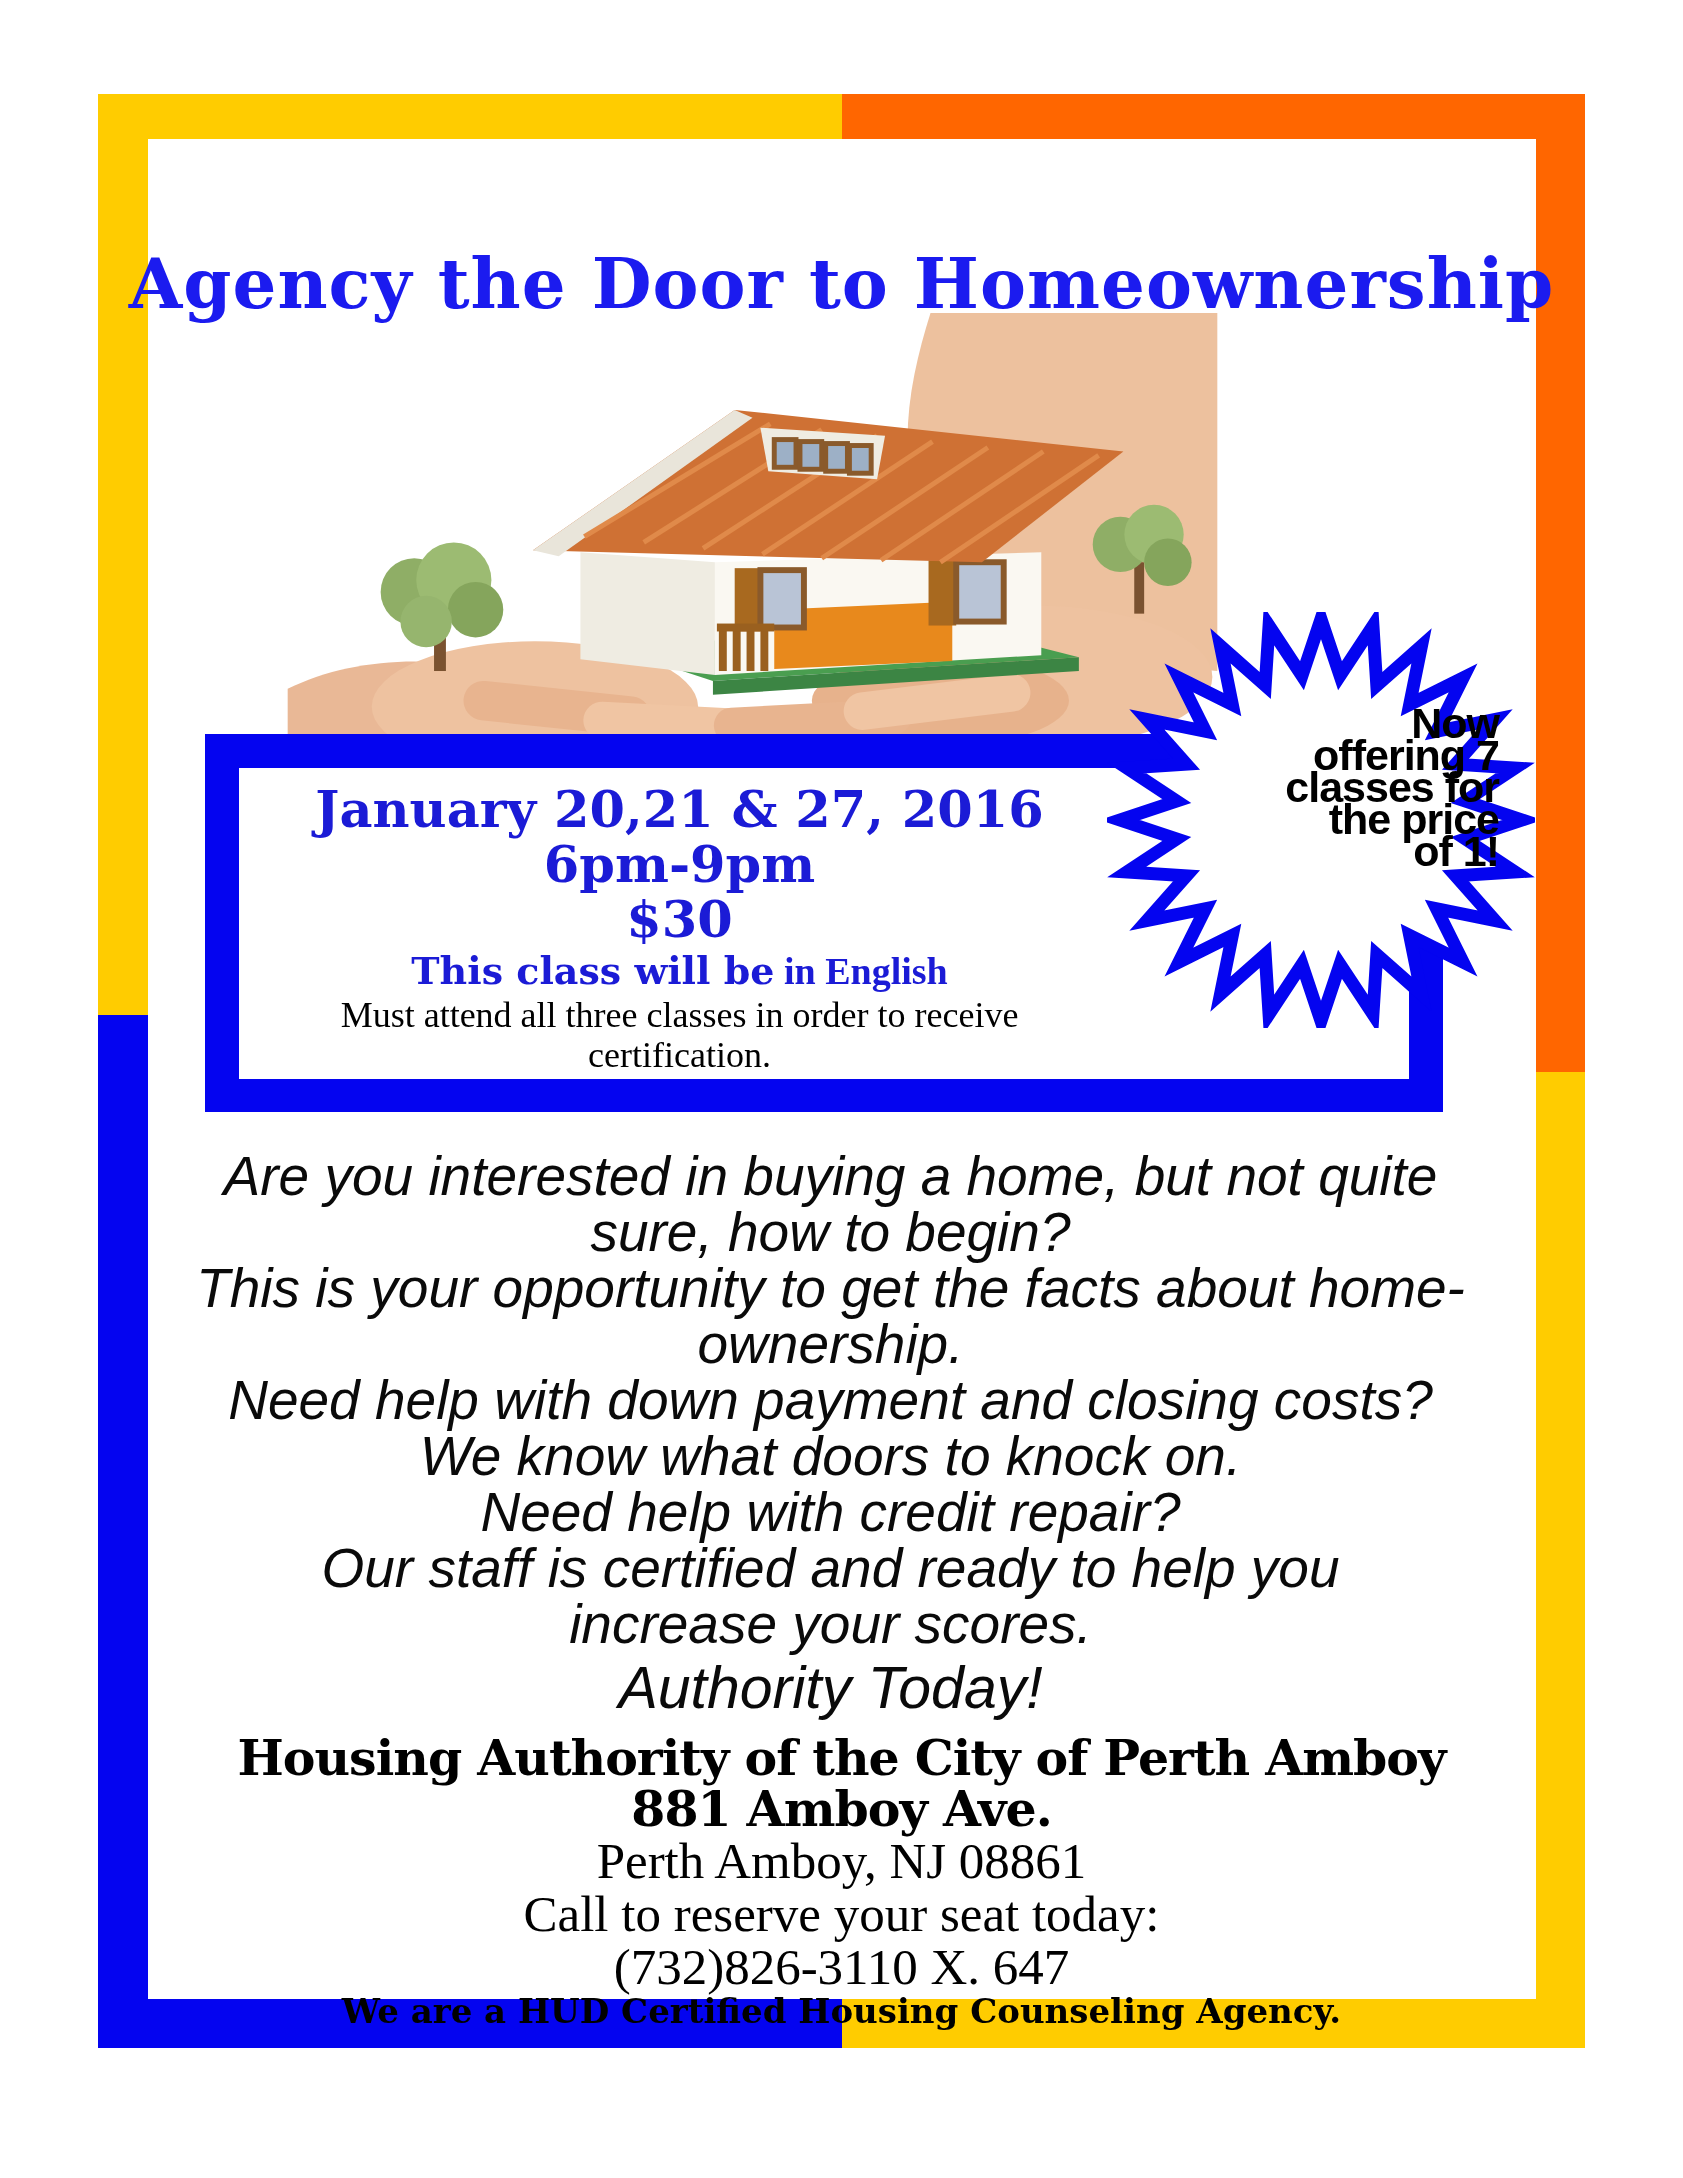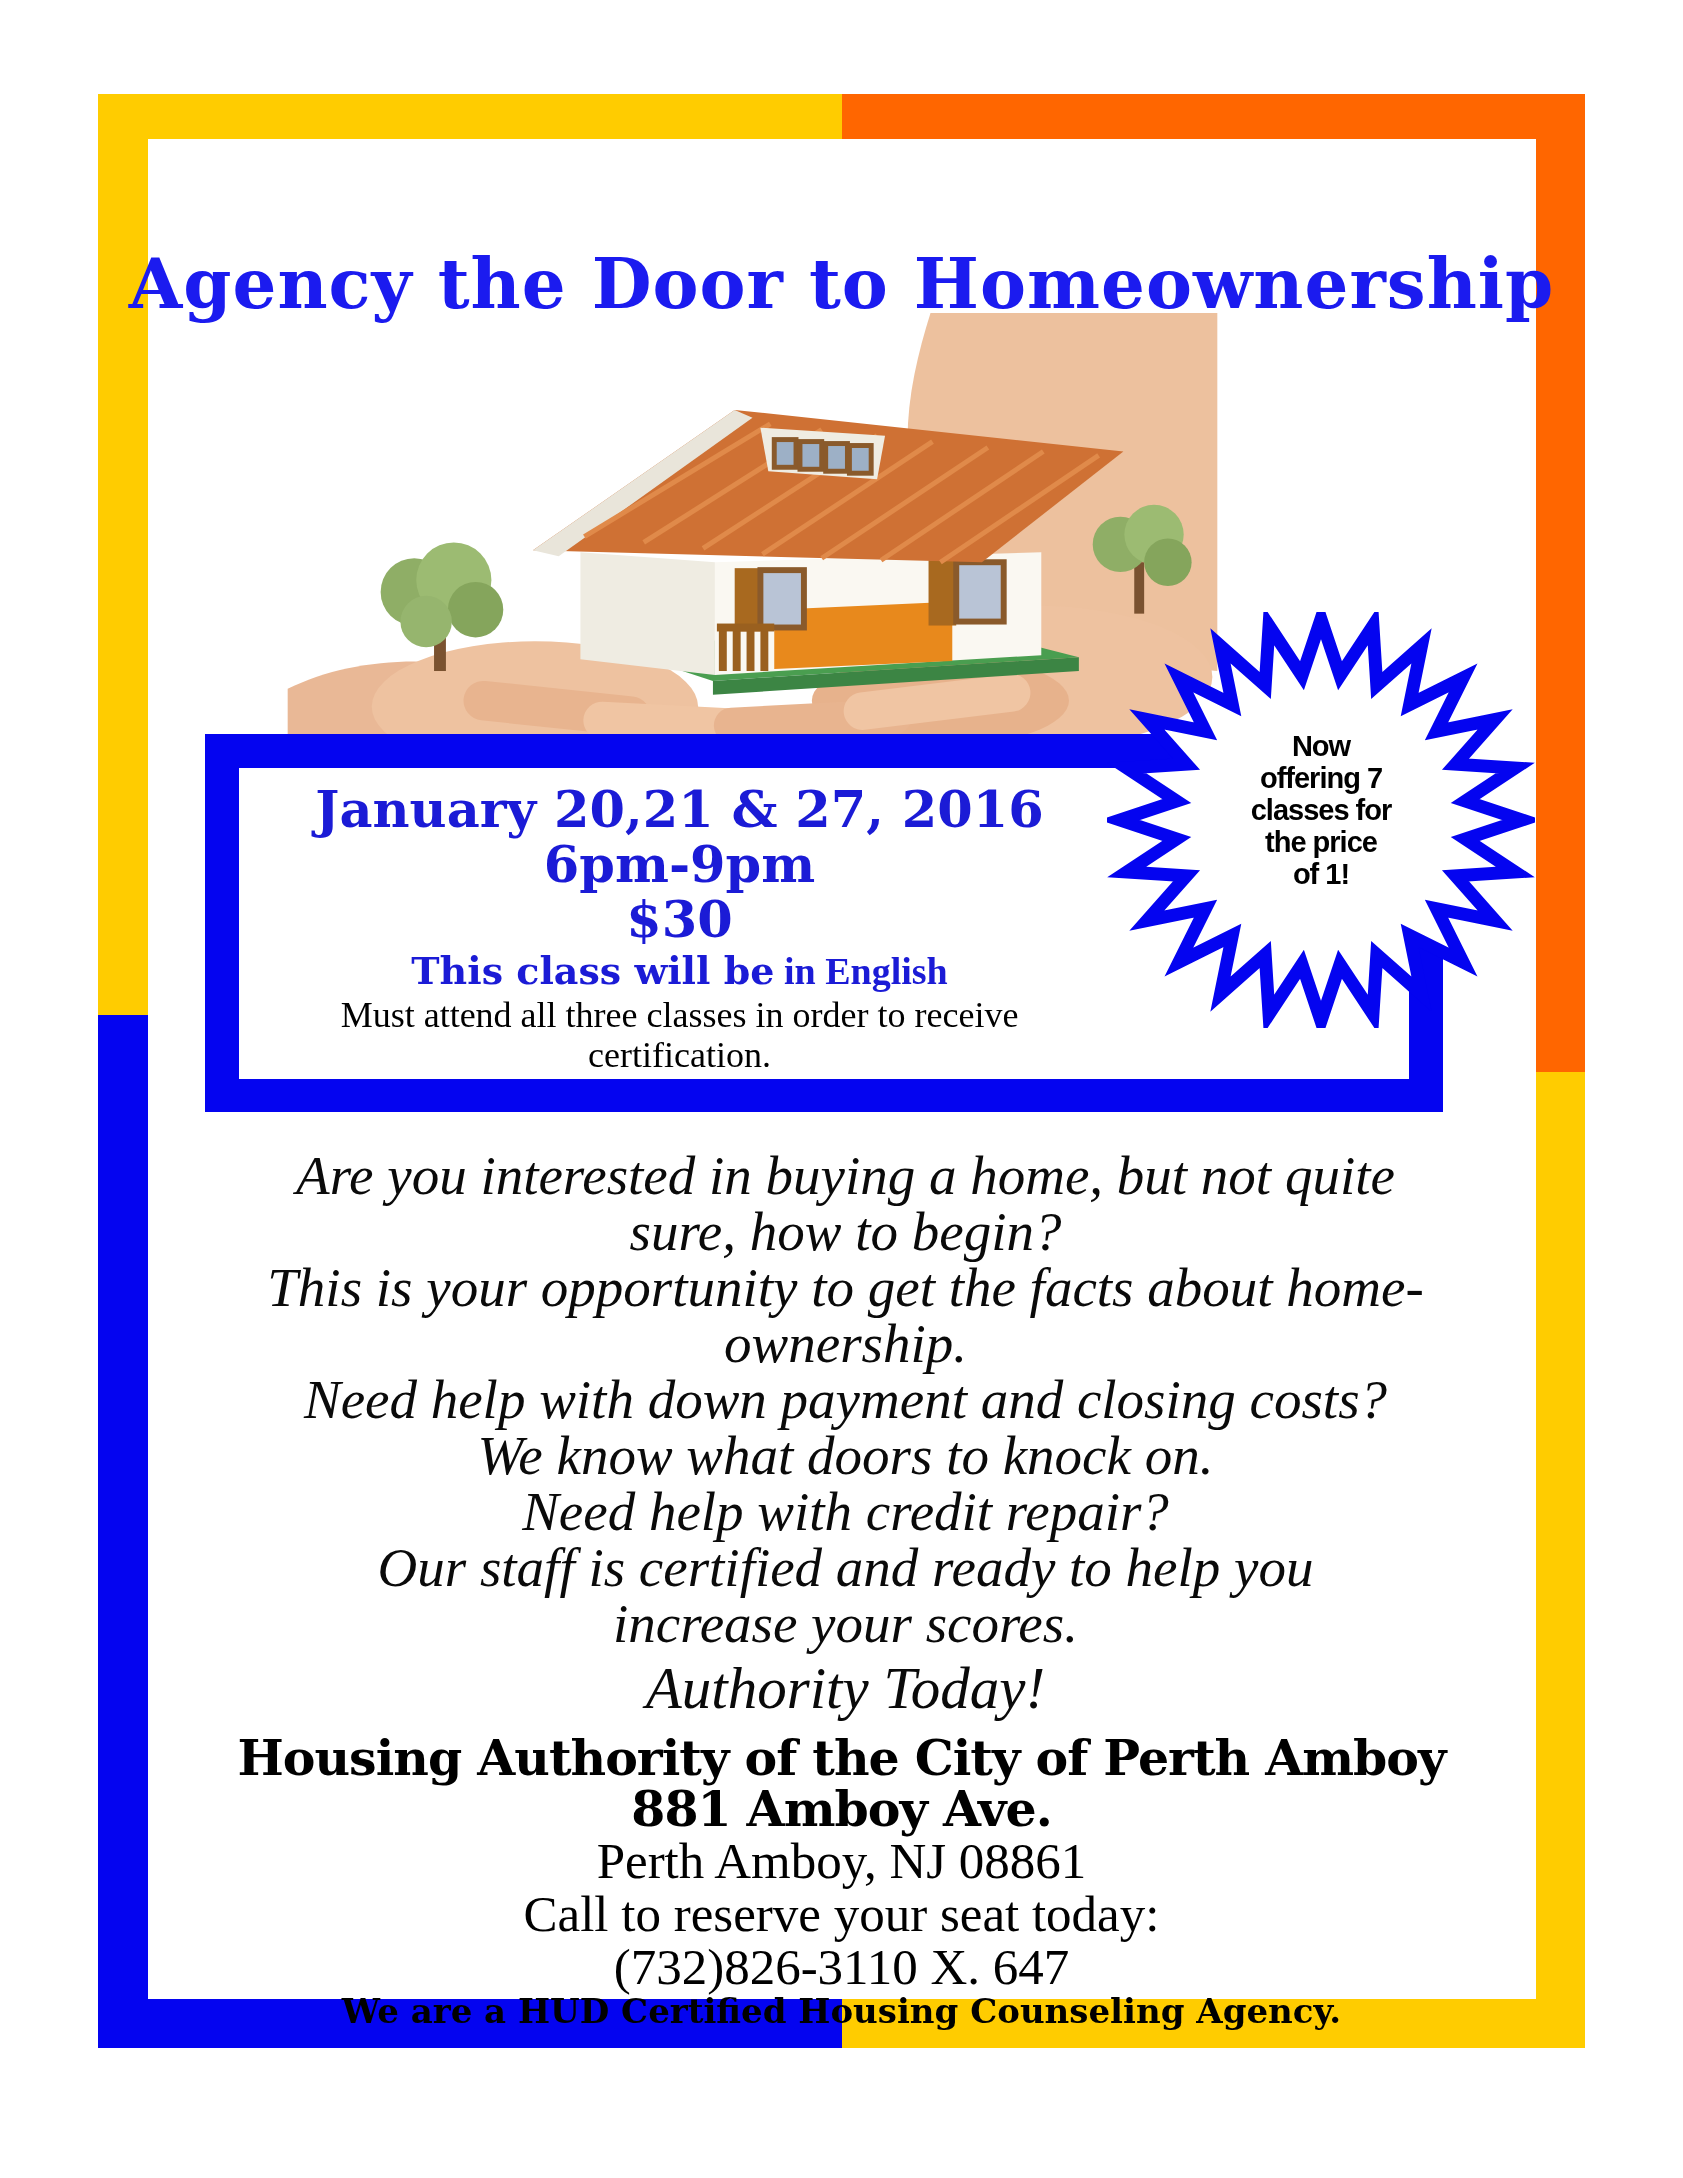--- a/index.html
+++ b/index.html
@@ -36,28 +36,28 @@
   }
   .box-big{font-family:"DejaVu Serif",serif;font-weight:bold;font-size:51px;line-height:55px;}
   .box-mid{font-family:"DejaVu Serif",serif;font-weight:bold;font-size:38px;line-height:48px;}
   .box-mid .in-lang{font-family:"Liberation Serif",serif;font-weight:bold;}
   .box-small{font-family:"Liberation Serif",serif;font-size:36px;line-height:40px;color:#000000;}
 
   
   #starburst{position:absolute;left:1107px;top:612px;width:428px;height:416px;}
   #starburst svg{position:absolute;left:0;top:0;}
   #star-text{
-    position:absolute;left:36px;top:95px;width:356px;text-align:center;color:var(--ink);
-    font-family:"Liberation Sans",sans-serif;font-weight:800;font-size:29px;line-height:32px;letter-spacing:-1px;margin-top:23px;
+    position:absolute;left:36px;top:95px;width:356px;text-align:right;color:var(--ink);
+    font-family:"Liberation Sans",sans-serif;font-weight:800;font-size:43px;line-height:32px;letter-spacing:-1px;
   }
 
   
   #pitch{
-    position:absolute;left:113px;top:1148px;width:1465px;text-align:center;color:#0a0a0a;
-    font-family:Liberation Serif, serif;font-style:italic;font-size:55px;line-height:56px;
+    position:absolute;left:98px;top:1148px;width:1465px;text-align:center;color:#0a0a0a;
+    font-family:Liberation Sans, sans-serif;font-style:italic;font-size:55px;line-height:56px;
   }
   #pitch .cta{font-size:59px;line-height:65px;margin-top:4px;}
 
   
   #address{position:absolute;left:109px;top:1733px;width:1465px;text-align:center;color:var(--ink);}
   .addr-bold{font-family:"DejaVu Serif",serif;font-weight:bold;font-size:49px;line-height:51px;letter-spacing:-1px;}
   .addr-reg{font-family:"Liberation Serif",serif;font-size:51px;line-height:53px;}
 
   #footer-line{
     position:absolute;left:109px;top:1991px;width:1465px;text-align:center;color:var(--ink);

